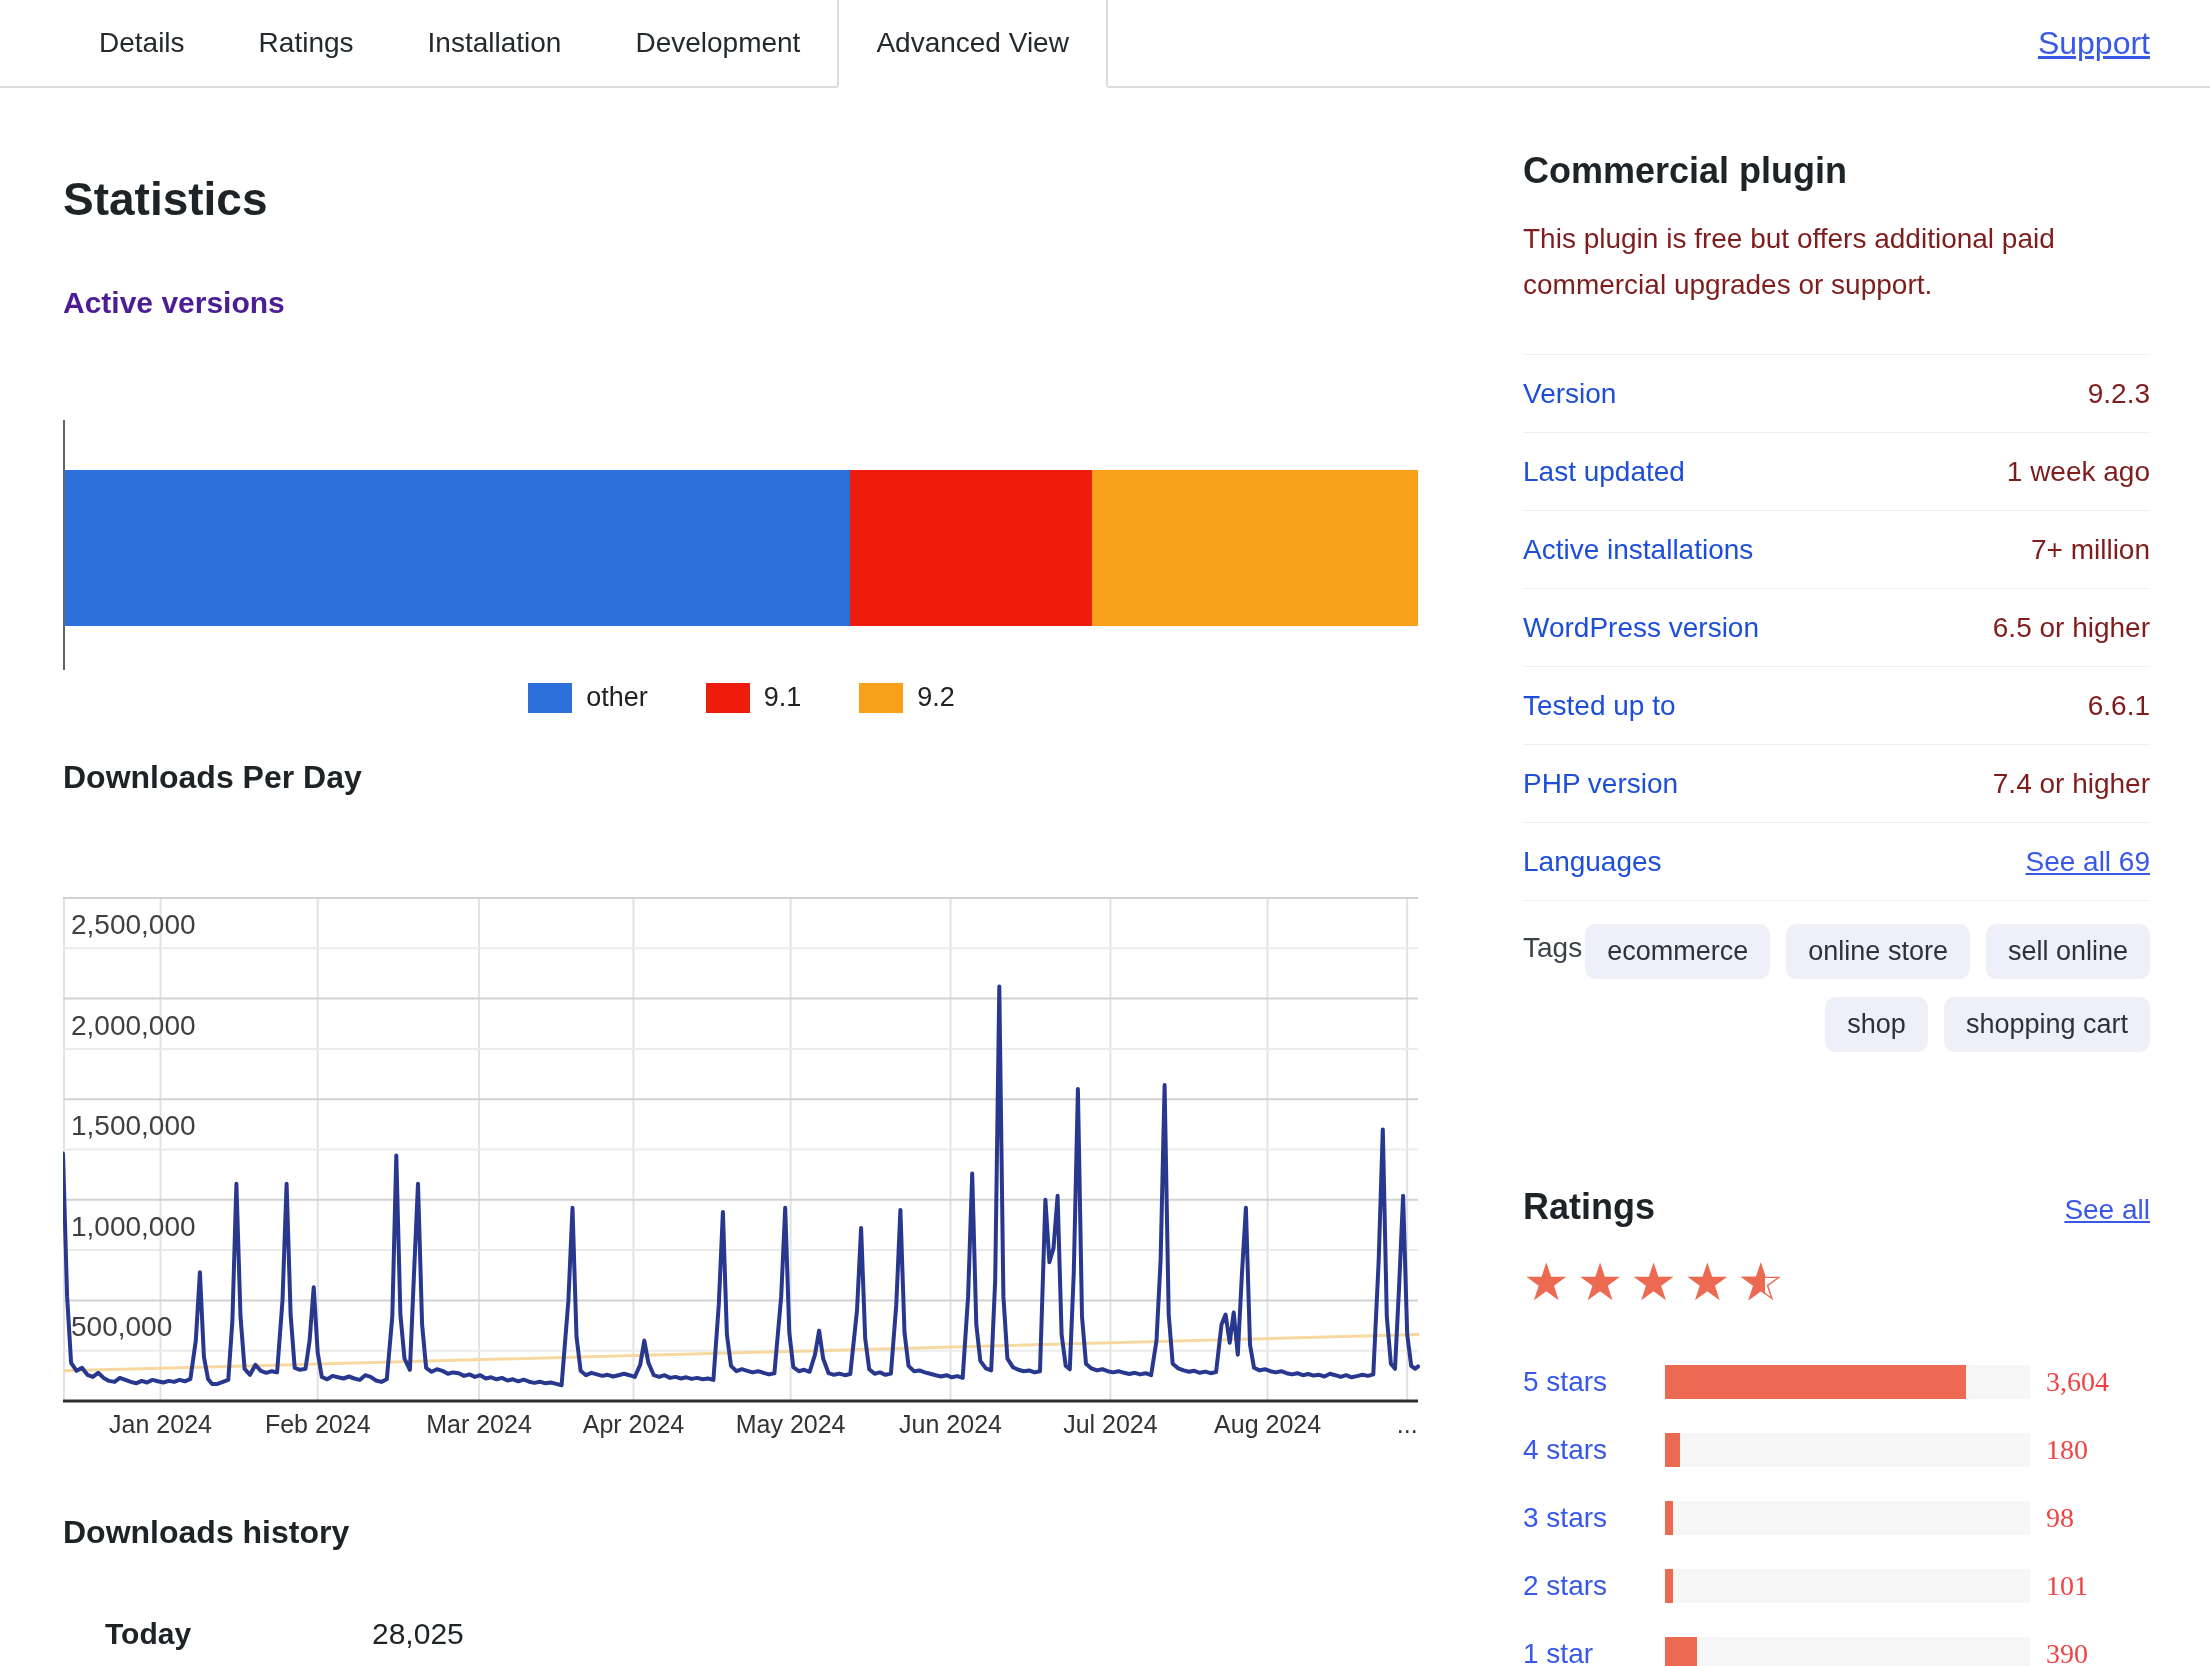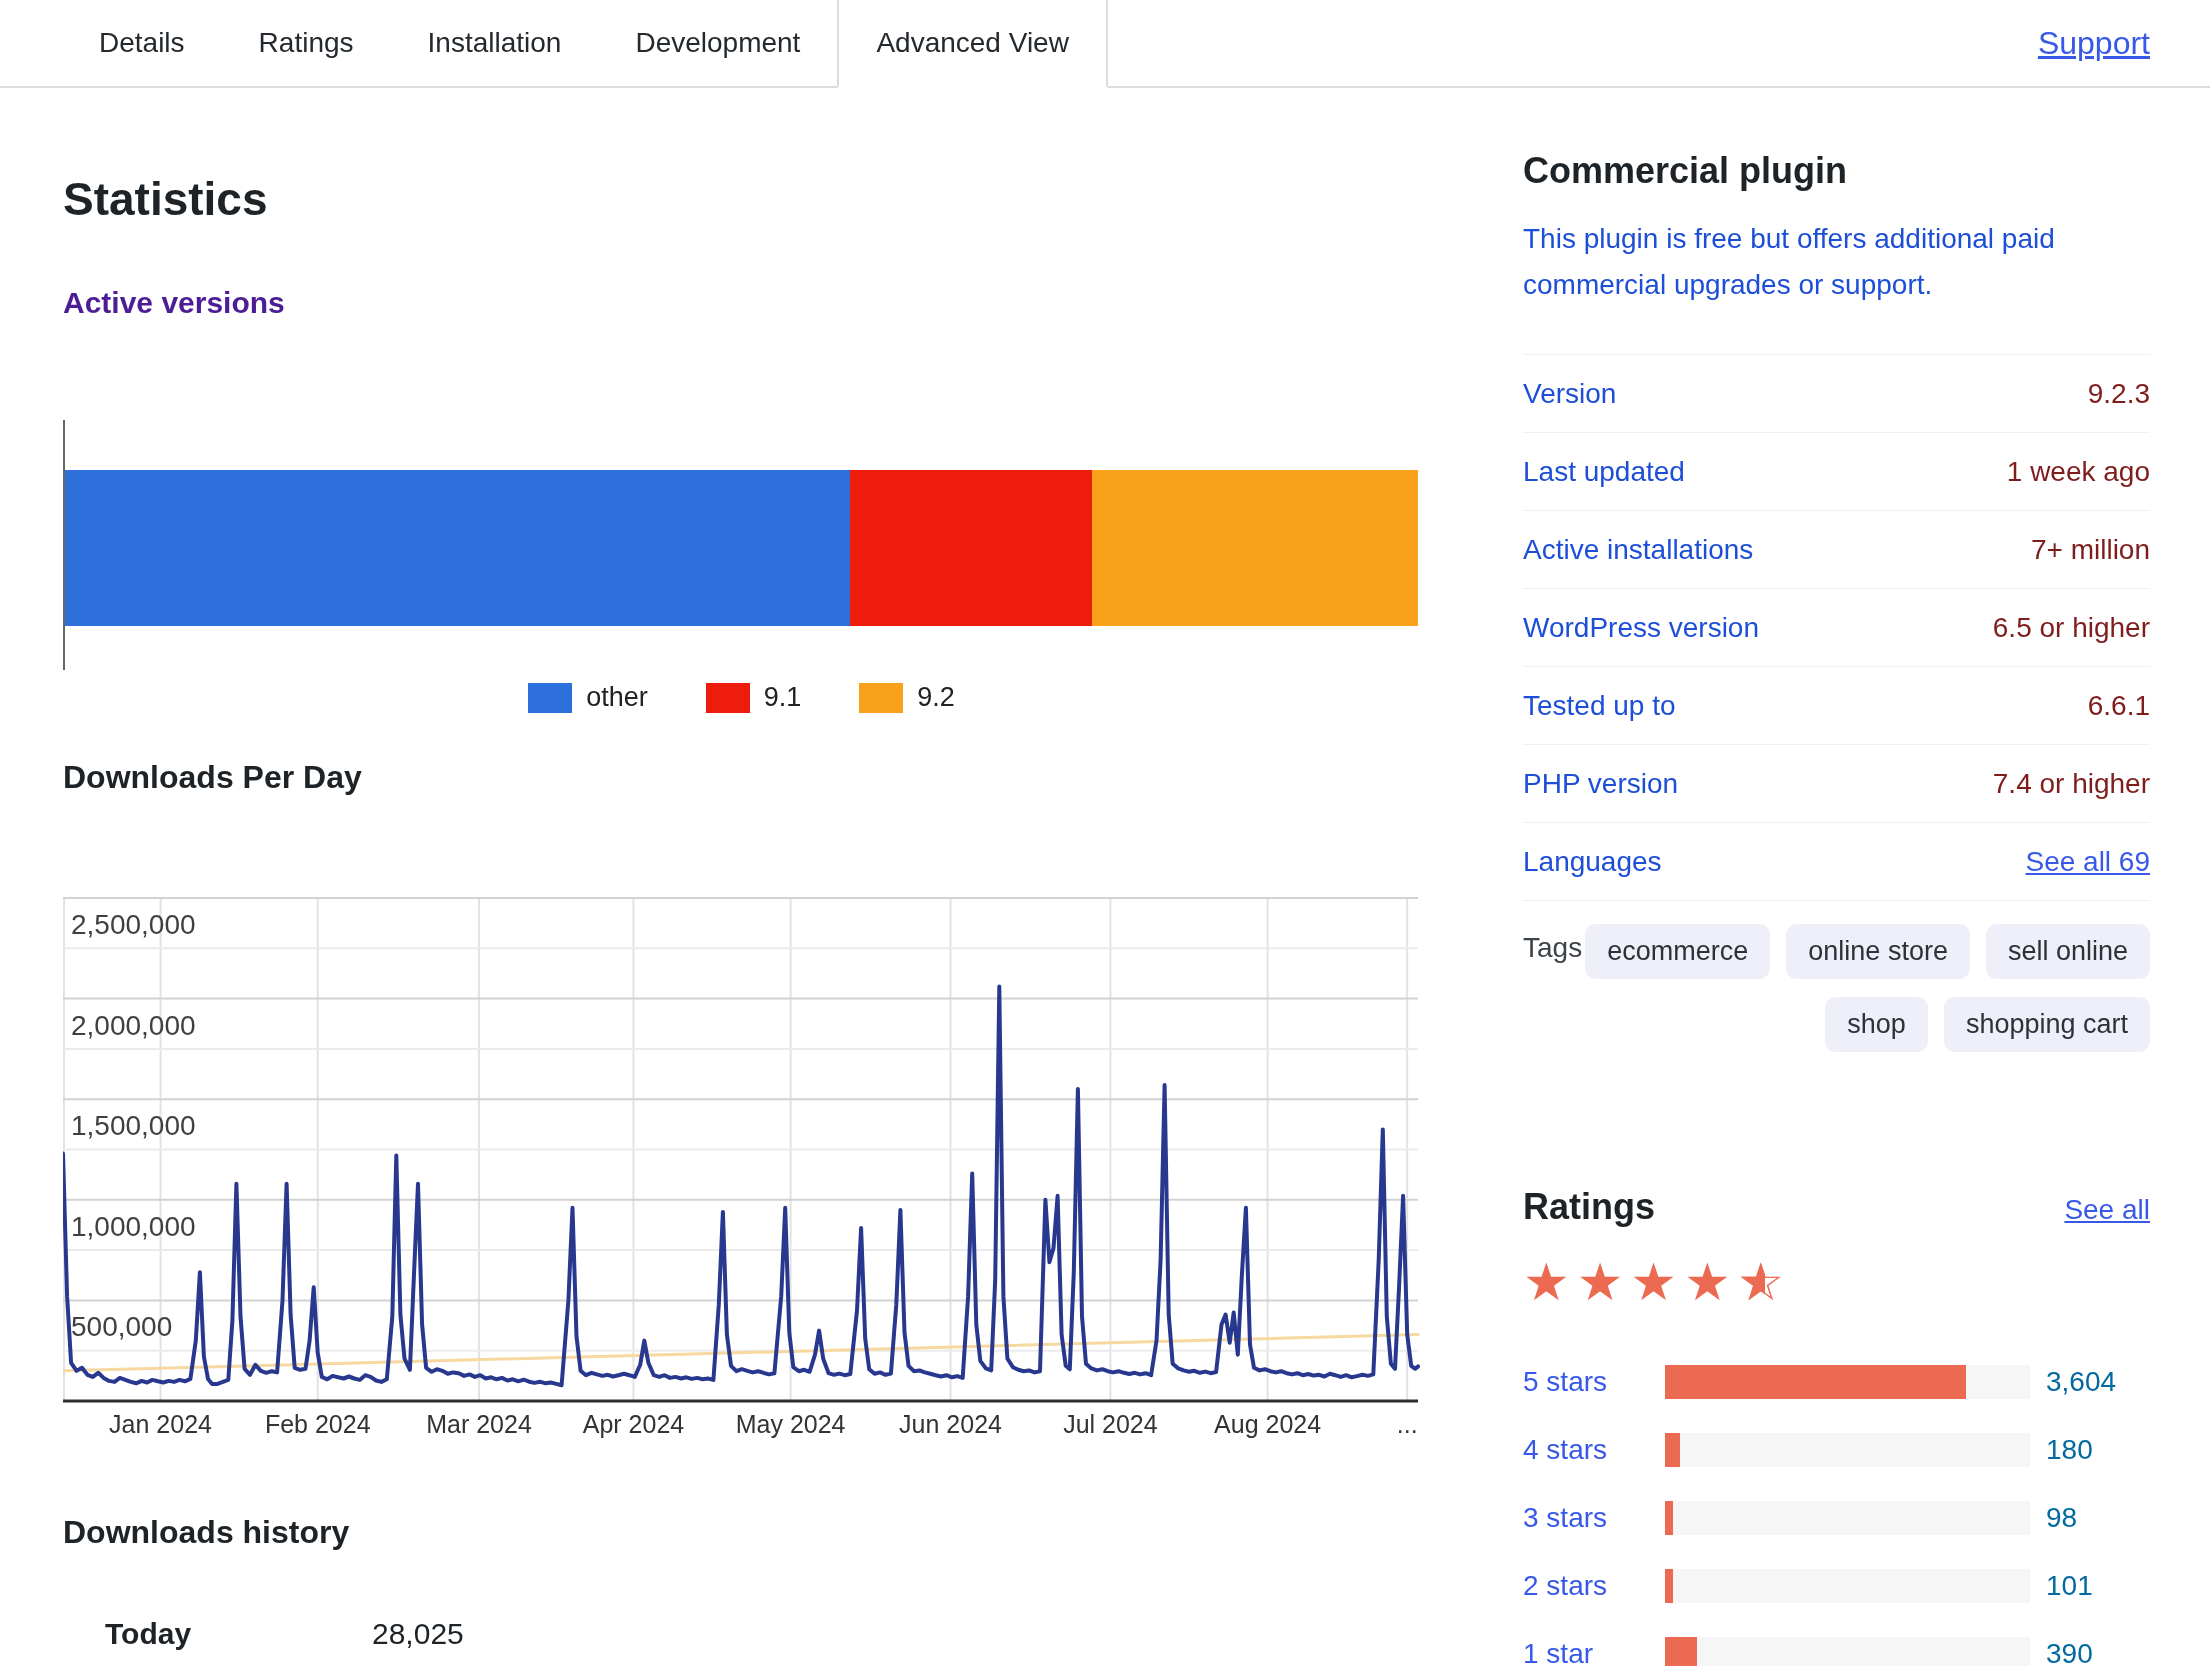--- a/index.html
+++ b/index.html
@@ -53,21 +53,21 @@
 
   .dl-chart-wrap { margin-top: 86px; }
   svg.dl-chart { display: block; }
 
   .history-row { display: flex; margin-top: 66px; font-size: 30px; }
   .history-label { font-weight: 700; margin-left: 42px; width: 205px; }
   .history-value { margin-left: 62px; }
 
   
   h2.side-title { font-size: 36px; font-weight: 700; margin: 62px 0 0 0; color: #1e2327; }
-  .side-desc { font-size: 28px; line-height: 46px; margin: 24px 0 0 0; color: #1d4ed8; }
+  .side-desc { font-size: 28px; line-height: 46px; margin: 24px 0 0 0; color: #7f1d1d; }
 
   .info-table { margin-top: 46px; }
   .info-row {
     display: flex; justify-content: space-between; align-items: baseline;
     border-top: 1px solid #f0f0f1; padding: 23px 0; font-size: 28px; line-height: 31px;
   }
   .info-label { color: #1d4ed8; }
   .info-value { color: #7f1d1d; text-align: right; }
   .link { color: #3858e9; text-decoration: underline; cursor: pointer; }
 
@@ -89,21 +89,21 @@
   .half-star .outline { color: #ec6a52; }
   .half-star .fill {
     position: absolute; left: 0; top: 0; width: 52%; overflow: hidden; white-space: nowrap;
   }
 
   .rating-rows { margin-top: 48px; }
   .rating-row { display: flex; align-items: center; height: 48px; margin-bottom: 20px; }
   .rating-label { width: 132px; font-size: 28px; color: #3858e9; cursor: pointer; }
   .rating-track { flex: 1; height: 34px; background: #f6f6f6; margin: 0 16px 0 10px; position: relative; overflow: hidden; }
   .rating-fill { position: absolute; left: 0; top: 0; height: 100%; }
-  .rating-count { width: 104px; font-size: 28px; color: #0369a1; }
+  .rating-count { width: 104px; font-size: 28px; color: #ef4444; font-family: Liberation Serif, serif; }
 </style>
 </head>
 <body>
 
 <div class="page">
 
   <div class="tabbar">
     <div class="spacer-left"></div>
     <div class="tab">Details</div>
     <div class="tab">Ratings</div>

